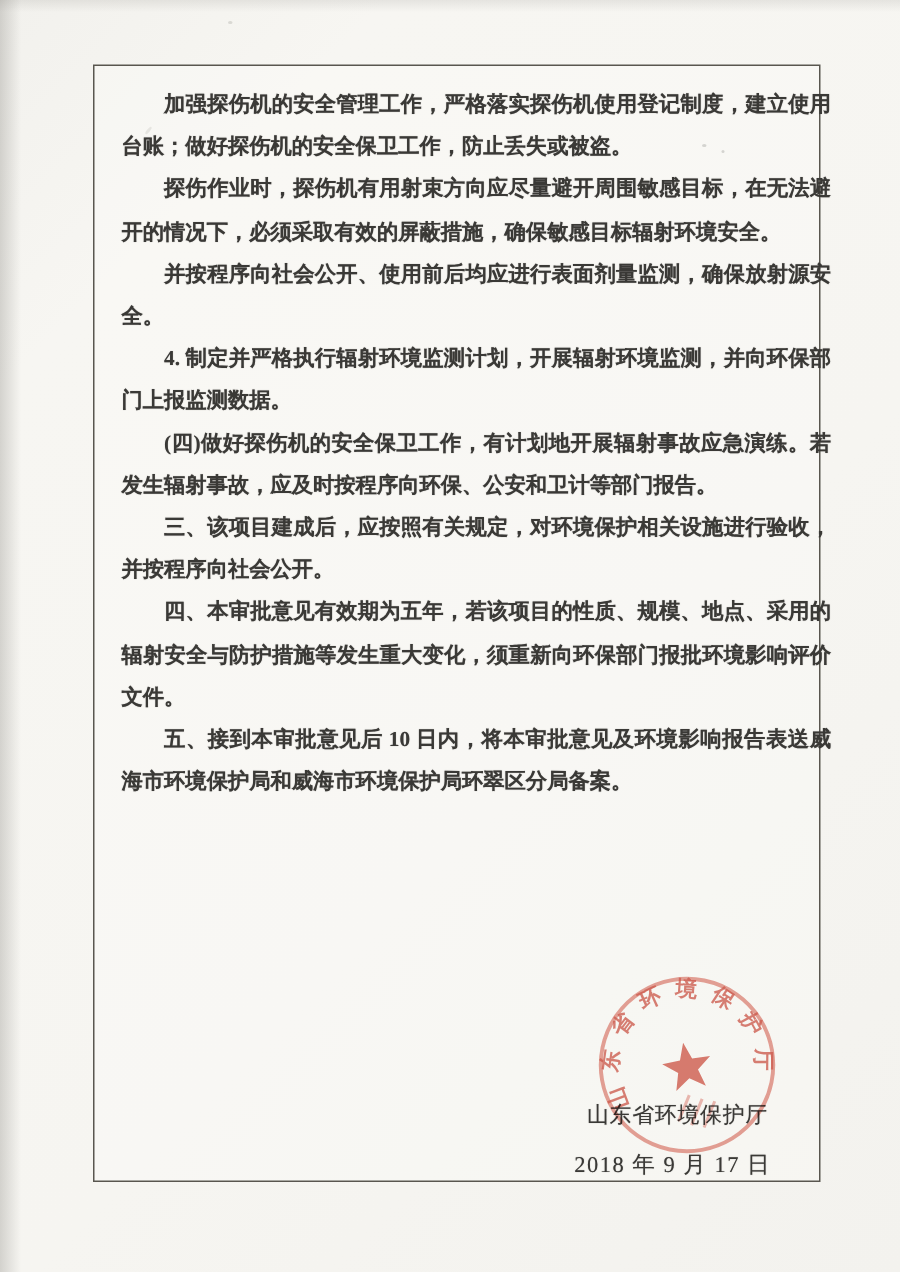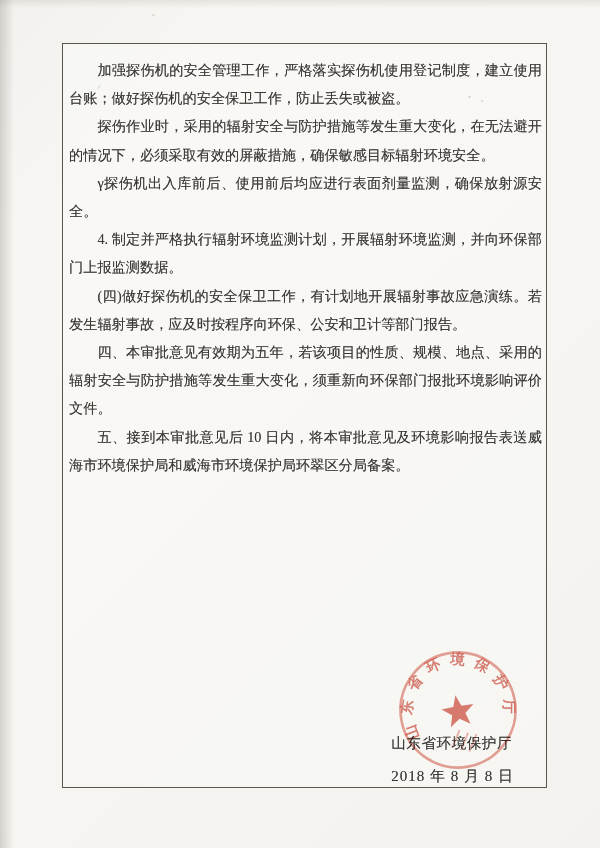--- a/index.html
+++ b/index.html
@@ -34,28 +34,29 @@
     left: 62px;
     top: 43px;
     width: 485px;
     height: 745px;
     border: 1px solid #59564f;
     box-sizing: border-box;
     background: rgba(252,251,248,0.35);
   }
   .content {
     position: absolute;
-    left: 6px;
+    left: 18px;
     top: 12px;
     width: 473px;
     color: #3a3936;
     font-size: 14.2px;
     line-height: 28.2px;
     text-align: justify;
     text-shadow: 0 0 0.6px rgba(58,57,54,0.55);
+    font-weight: bold;
   }
   .content p {
     margin: 0;
     text-indent: 2em;
   }
   .handler-line {
     margin: 0;
     text-indent: 2em;
     color: #3a3936;
     font-size: 14.2px;
@@ -112,31 +113,32 @@
 
   <div class="speck s1"></div>
   <div class="speck s2"></div>
   <div class="speck s3"></div>
   <div class="speck s4"></div>
 
   <div class="doc-box">
     <div class="content">
       <div>
           <p>加强探伤机的安全管理工作，严格落实探伤机使用登记制度，建立使用台账；做好探伤机的安全保卫工作，防止丢失或被盗。</p>
-          <p>探伤作业时，采用的辐射安全与防护措施等发生重大变化，在无法避开的情况下，必须采取有效的屏蔽措施，确保敏感目标辐射环境安全。</p>
-          <p>γ探伤机出入库前后、使用前后均应进行表面剂量监测，确保放射源安全。</p>
+          <p>探伤作业时，探伤机有用射束方向应尽量避开周围敏感目标，在无法避开的情况下，必须采取有效的屏蔽措施，确保敏感目标辐射环境安全。</p>
+          <p>并按程序向社会公开、使用前后均应进行表面剂量监测，确保放射源安全。</p>
           <p>4. 制定并严格执行辐射环境监测计划，开展辐射环境监测，并向环保部门上报监测数据。</p>
           <p>(四)做好探伤机的安全保卫工作，有计划地开展辐射事故应急演练。若发生辐射事故，应及时按程序向环保、公安和卫计等部门报告。</p>
+          <p>三、该项目建成后，应按照有关规定，对环境保护相关设施进行验收，并按程序向社会公开。</p>
           <p>四、本审批意见有效期为五年，若该项目的性质、规模、地点、采用的辐射安全与防护措施等发生重大变化，须重新向环保部门报批环境影响评价文件。</p>
           <p>五、接到本审批意见后 10 日内，将本审批意见及环境影响报告表送威海市环境保护局和威海市环境保护局环翠区分局备案。</p>
         </div>
     </div>
 
     <div class="issuer-line">山东省环境保护厅</div>
-    <div class="date-line">2018 年 8 月 8 日</div>
+    <div class="date-line">2018 年 9 月 17 日</div>
   </div>
 
   <div class="seal">
     <svg width="124" height="124" viewBox="0 0 124 124">
       <defs>
         <path id="sealArc" d="M 20.5 82 A 46 46 0 1 1 103.5 82" fill="none"></path>
       </defs>
       <circle cx="62" cy="62" r="57.5" fill="none" stroke="rgba(214,85,70,0.62)" stroke-width="2.6"></circle>
       <text font-size="14.5" letter-spacing="8.5" fill="rgba(205,70,56,0.78)" font-family="'Liberation Serif', serif" font-weight="bold">
         <textPath href="#sealArc" startOffset="50%" text-anchor="middle">山东省环境保护厅</textPath>

